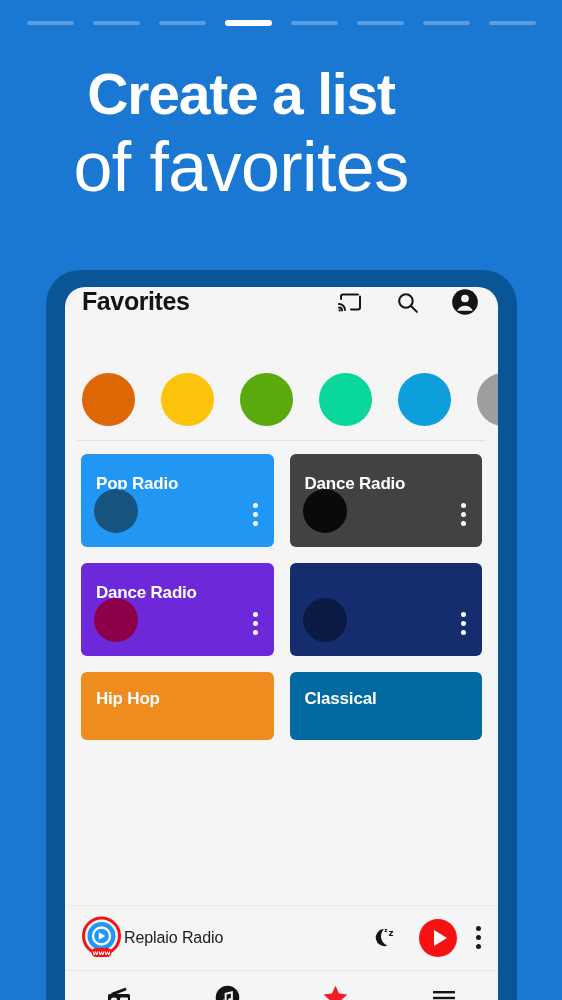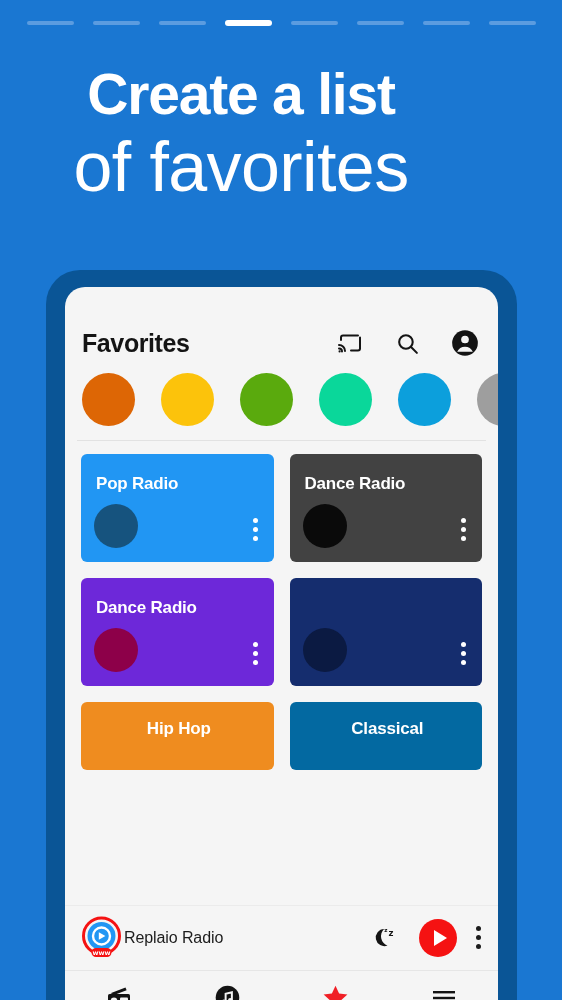--- a/index.html
+++ b/index.html
@@ -81,21 +81,21 @@
     background: #f5f5f5;
     border-radius: 20px 20px 0 0;
     overflow: hidden;
     position: relative;
   }
 
   
   #app-header {
     height: 71px;
     display: flex;
-    align-items: flex-end;
+    align-items: flex-start;
     padding: 0 18px 0 17px;
   }
   #app-title {
     font-size: 25px;
     font-weight: 700;
     color: #141414;
     letter-spacing: -0.4px;
     flex: 1;
   }
   .hdr-icon {
@@ -133,26 +133,26 @@
   #tiles {
     padding: 13px 16px 0 16px;
   }
   .tile-row {
     display: flex;
     gap: 16px;
     margin-bottom: 16px;
   }
   .tile {
     flex: 1;
-    height: 108px;
+    height: 93px;
     border-radius: 6px;
     position: relative;
     overflow: hidden;
   }
-  .tile.short { height: 68px; text-align: center; }
+  .tile.short { height: 68px; }
   .tile-title {
     position: absolute;
     top: 21px;
     left: 15px;
     right: 12px;
     font-size: 17px;
     font-weight: 600;
     color: #ffffff;
     letter-spacing: -0.2px;
     line-height: 1.1;

